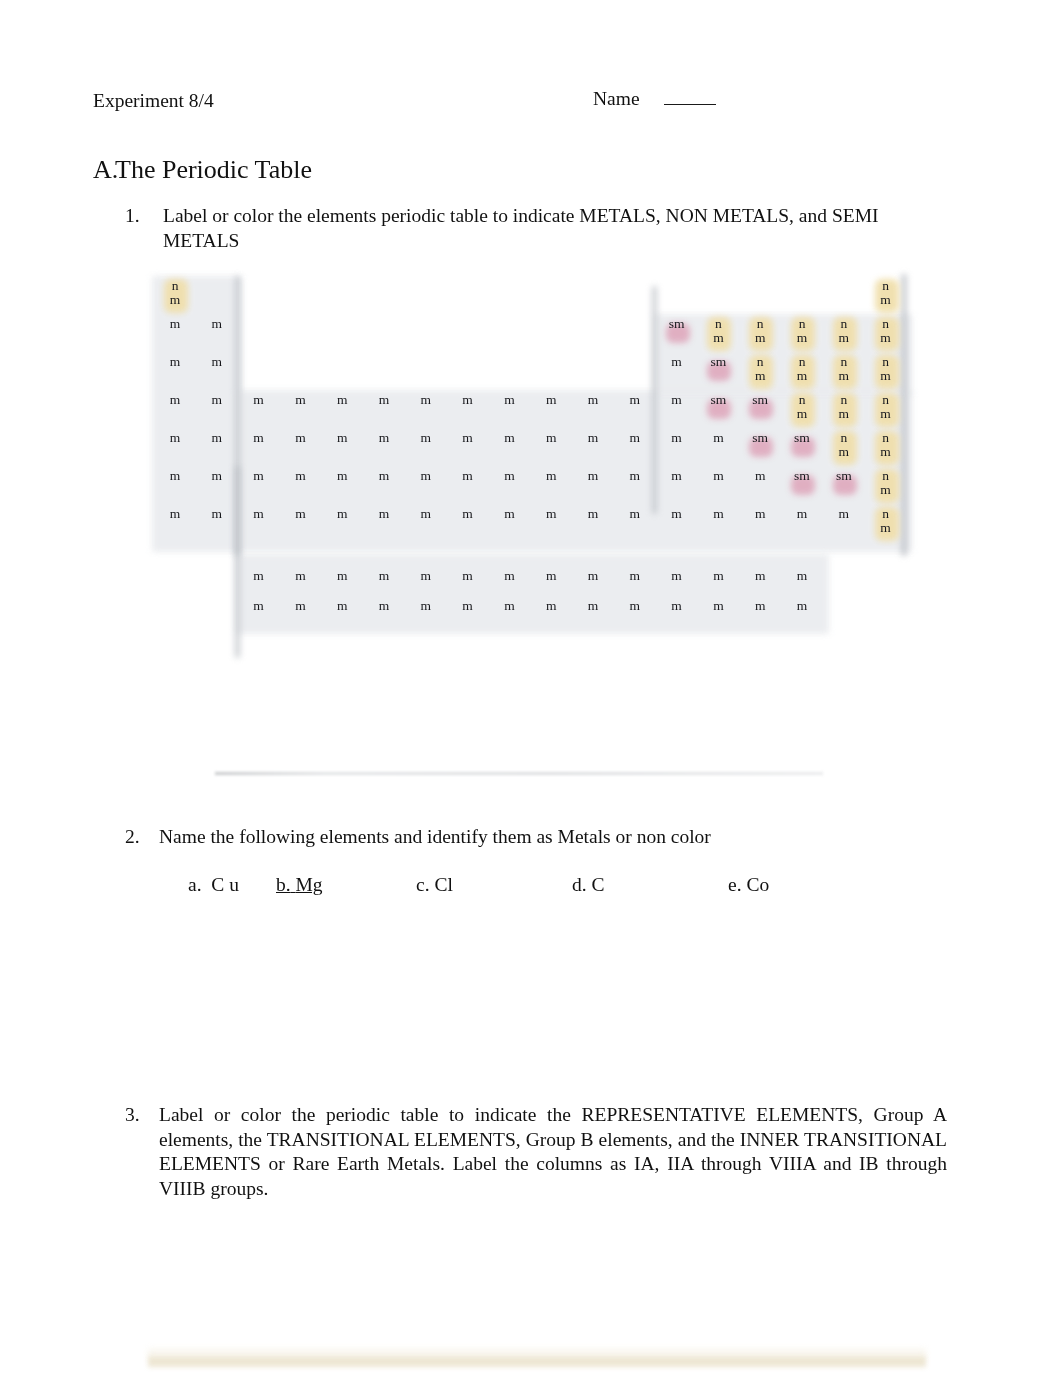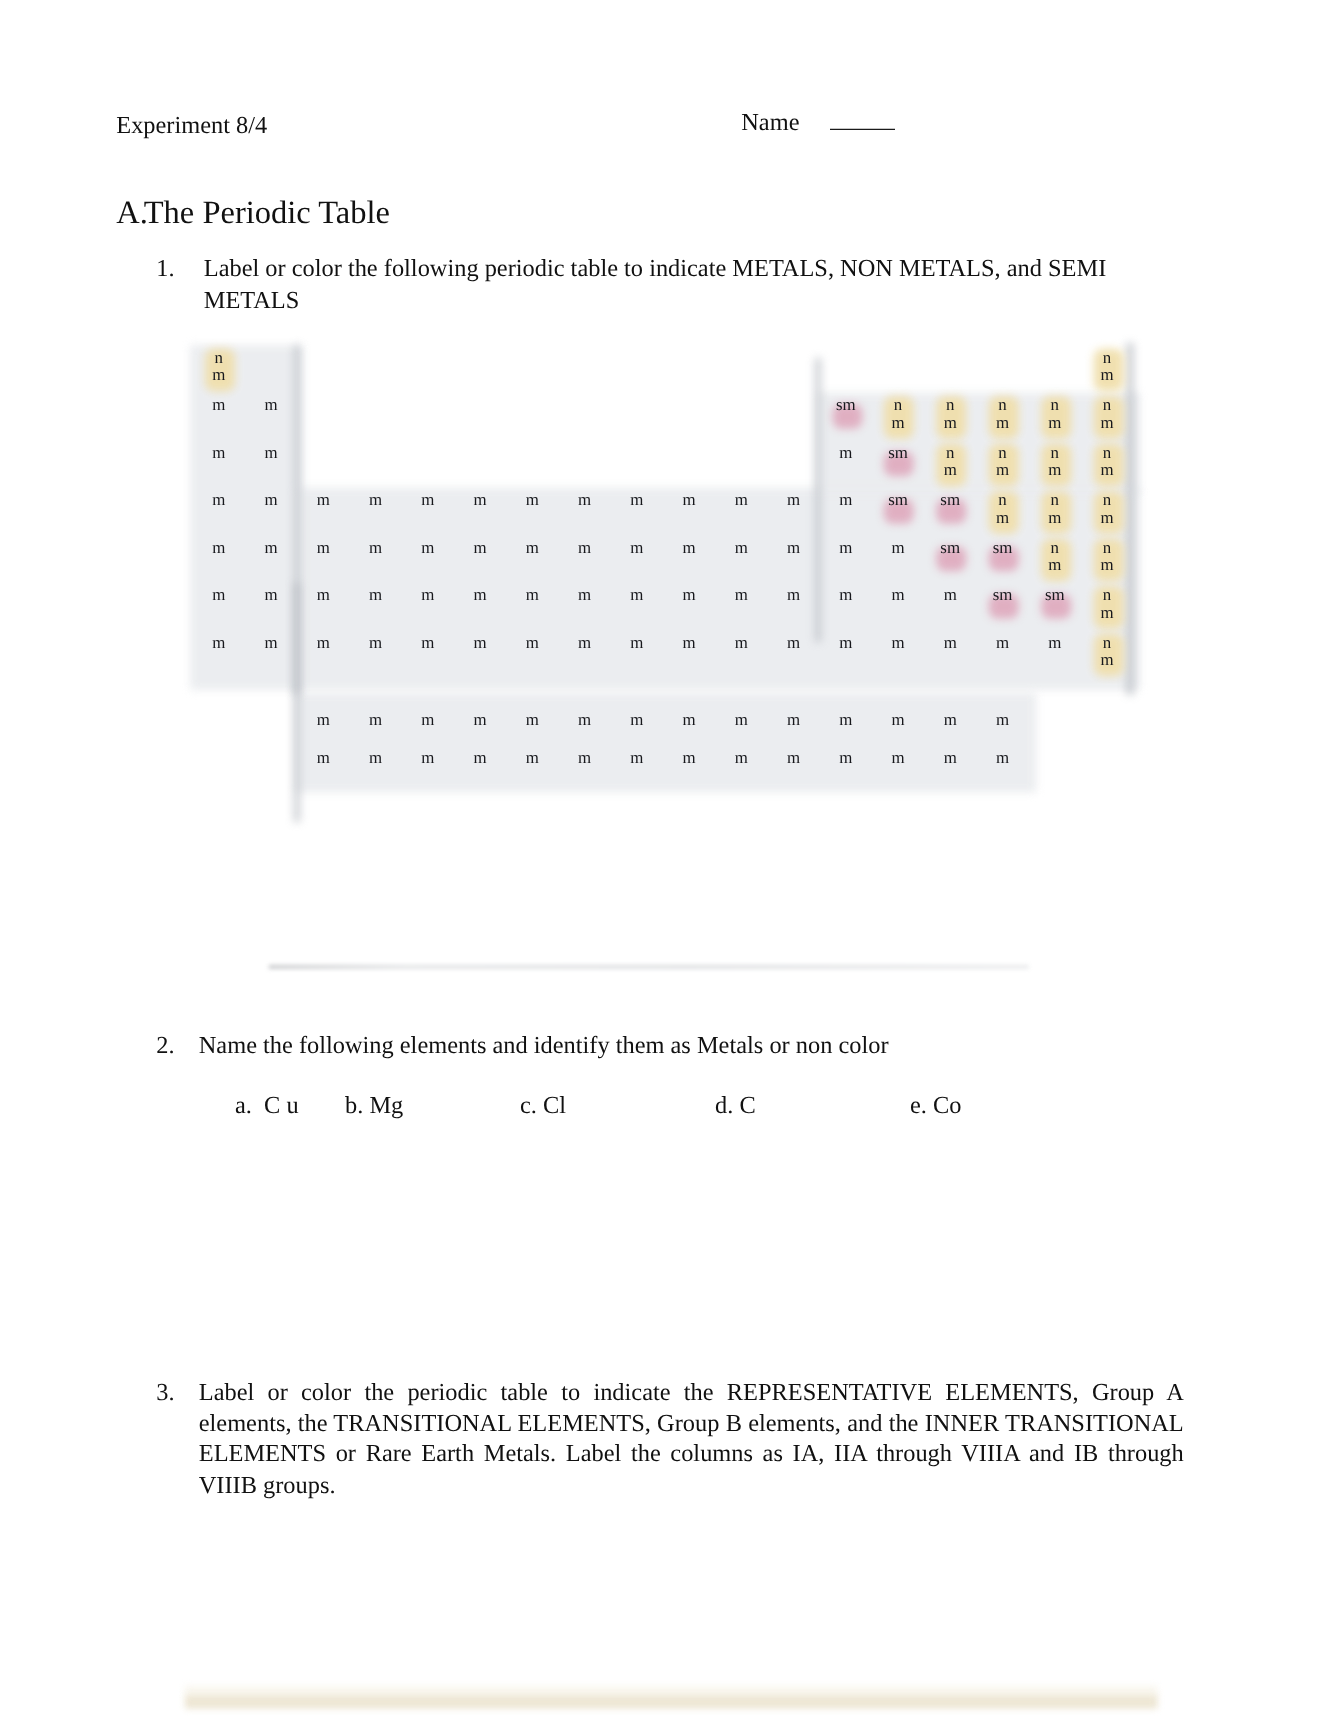--- a/index.html
+++ b/index.html
@@ -29,21 +29,21 @@
   .item .body{margin-left:34px;display:block;}
   #item1{left:125px;top:204px;width:822px;}
   #item1 .body{margin-left:38px;}
   #item2{left:125px;top:825px;width:822px;}
   #item3{left:125px;top:1103px;width:822px;}
   #item3 .body{text-align:justify;}
 
   .choices{position:absolute;left:188px;top:874px;font-size:19.5px;width:760px;}
   .choices .ch{position:absolute;white-space:pre;}
   .ch-a{left:0px;}
-  .ch-b{left:88px;}
+  .ch-b{left:88px;text-decoration:underline;}
   .ch-c{left:228px;}
   .ch-d{left:384px;}
   .ch-e{left:540px;}
 
   
   #ptable{
     position:absolute; left:155px; top:272px;
     width:752px; height:360px;
   }
   .grid{position:absolute;left:0;top:0;width:752px;height:360px;}
@@ -109,21 +109,21 @@
       <span class="name-blank"></span>
     </div>
   </div>
 
   <div class="sect">
     <span class="letter">A.</span><span>The Periodic Table</span>
   </div>
 
   <div class="item" id="item1">
     <span class="num">1.</span>
-    <span class="body">Label or color the following periodic table to indicate METALS, NON METALS, and SEMI METALS</span>
+    <span class="body">Label or color the elements periodic table to indicate METALS, NON METALS, and SEMI METALS</span>
   </div>
 
   <div id="ptable">
     <div class="grid" id="grid">
         <div class="shade" style="left: -3px; top: 4px; width: 89.6px; height: 276px;"></div>
         <div class="shade" style="left: 80.6px; top: 118px; width: 676.8px; height: 162px;"></div>
         <div class="shade" style="left: 498.6px; top: 42px; width: 258.8px; height: 82px;"></div>
         <div class="shade" style="left: 80.6px; top: 282px; width: 593.2px; height: 80px;"></div>
         <div class="shade edge" style="left: 79.6px; top: 4px; width: 5px; height: 280px;"></div>
         <div class="shade edge" style="left: 79.6px; top: 194px; width: 5px; height: 192px;"></div>

